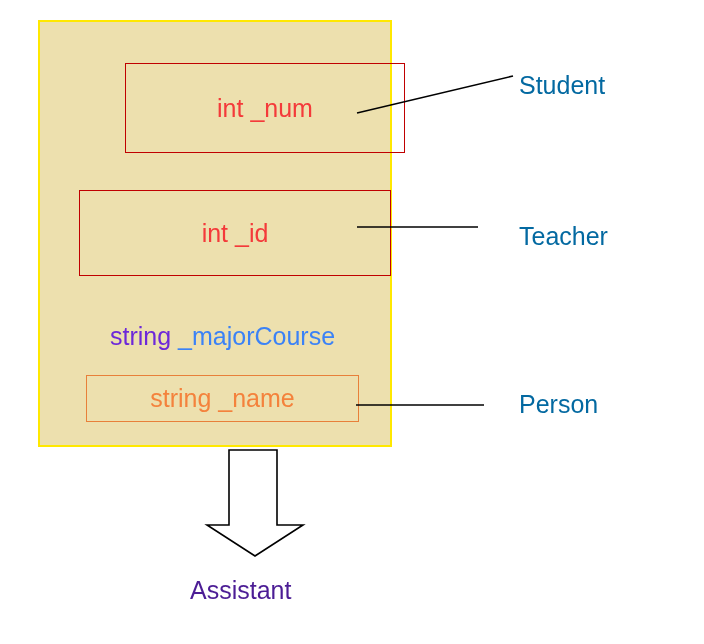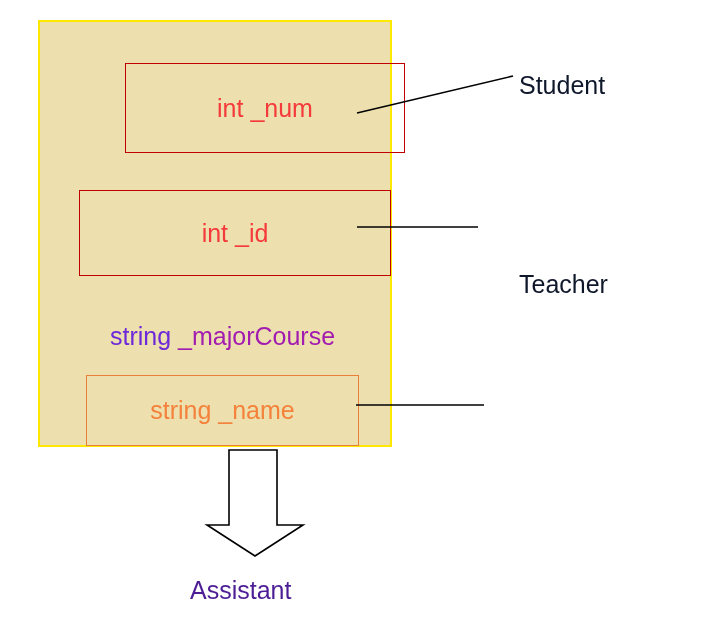--- a/index.html
+++ b/index.html
@@ -64,21 +64,21 @@
     left: 79px;
     top: 190px;
     width: 312px;
     height: 86px;
     border: 1.6px solid #C00000;
   }
   #box-name {
     left: 86px;
     top: 375px;
     width: 273px;
-    height: 71px;
+    height: 47px;
     border: 1.6px solid #E8803A;
   }
 
   .text-red {
     color: #F43A3A;
     font-size: 25px;
   }
   .text-orange {
     color: #F4823C;
     font-size: 25px;
@@ -92,33 +92,33 @@
     width: 273px;
     text-align: center;
     font-size: 25px;
     white-space: nowrap;
     line-height: 1.35;
   }
   #member-majorcourse .kw-string {
     color: #6d28d9;
   }
   #member-majorcourse .ident {
-    color: #a21caf;
+    color: #3b82f6;
   }
 
   
   .class-label {
     position: absolute;
     font-size: 25px;
-    color: #0f172a;
+    color: #0369a1;
     white-space: nowrap;
     line-height: 1;
   }
   #label-student { left: 519px; top: 73px; }
-  #label-teacher { left: 519px; top: 224px; margin-top: 48px; }
+  #label-teacher { left: 519px; top: 224px; }
   #label-person  { left: 519px; top: 392px; }
 
   #label-assistant {
     position: absolute;
     left: 190px;
     top: 578px;
     font-size: 25px;
     color: #4c1d95;
     white-space: nowrap;
     line-height: 1;
@@ -161,16 +161,17 @@
 
     <line x1="357" y1="227" x2="478" y2="227" stroke="#000000" stroke-width="1.6"></line>
 
     <line x1="356" y1="405" x2="484" y2="405" stroke="#000000" stroke-width="1.6"></line>
 
     <polygon points="229,450 277,450 277,525 303,525 255,556 207,525 229,525" fill="#FFFFFF" stroke="#000000" stroke-width="1.6" stroke-linejoin="miter"></polygon>
   </svg>
 
   <div class="class-label" id="label-student">Student</div>
   <div class="class-label" id="label-teacher">Teacher</div>
+  <div class="class-label" id="label-person">Person</div>
 
   <div id="label-assistant">Assistant</div>
 
 </div>
 
 </body></html>

